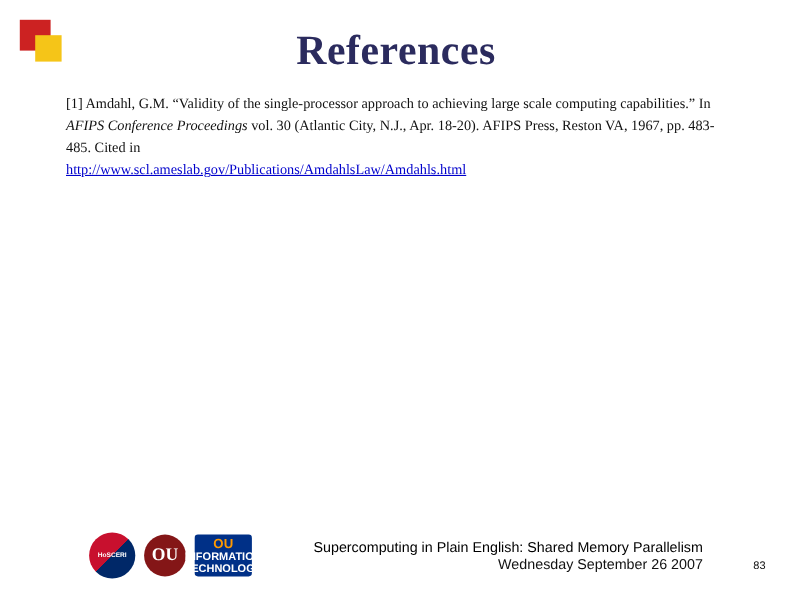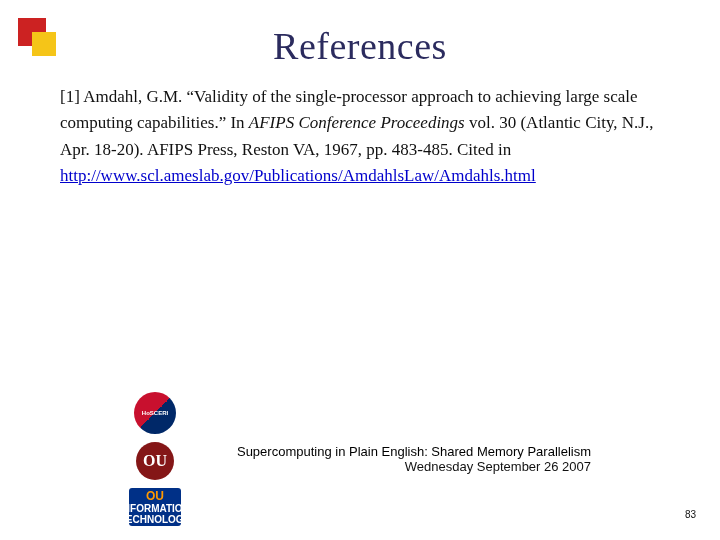--- a/index.html
+++ b/index.html
@@ -31,31 +31,31 @@
       position: absolute;
       top: 14px; left: 14px;
       width: 24px; height: 24px;
       background: #f5c518;
     }
 
     
     .page-title {
       text-align: center;
       font-size: 38px;
-      font-weight: normal;
+      font-weight: bold;
       color: #2b2b5e;
       padding-top: 24px;
       margin-bottom: 16px;
       letter-spacing: 0.5px;
     }
 
     
     .content {
       padding: 0 60px 0 60px;
-      font-size: 17px;
+      font-size: 13px;
       color: #111111;
       line-height: 1.55;
     }
 
     .ref-block {
       margin-bottom: 6px;
     }
 
     .ref-link {
       color: #0000cc;
@@ -74,21 +74,20 @@
       display: flex;
       align-items: center;
       justify-content: center;
       gap: 12px;
     }
 
     .footer-logos {
       display: flex;
       align-items: center;
       gap: 8px;
-      flex-direction: column;
     }
 
     
     .logo-hosceri {
       width: 42px;
       height: 42px;
       border-radius: 50%;
       background: linear-gradient(135deg, #c8102e 50%, #002868 50%);
       display: flex;
       align-items: center;

